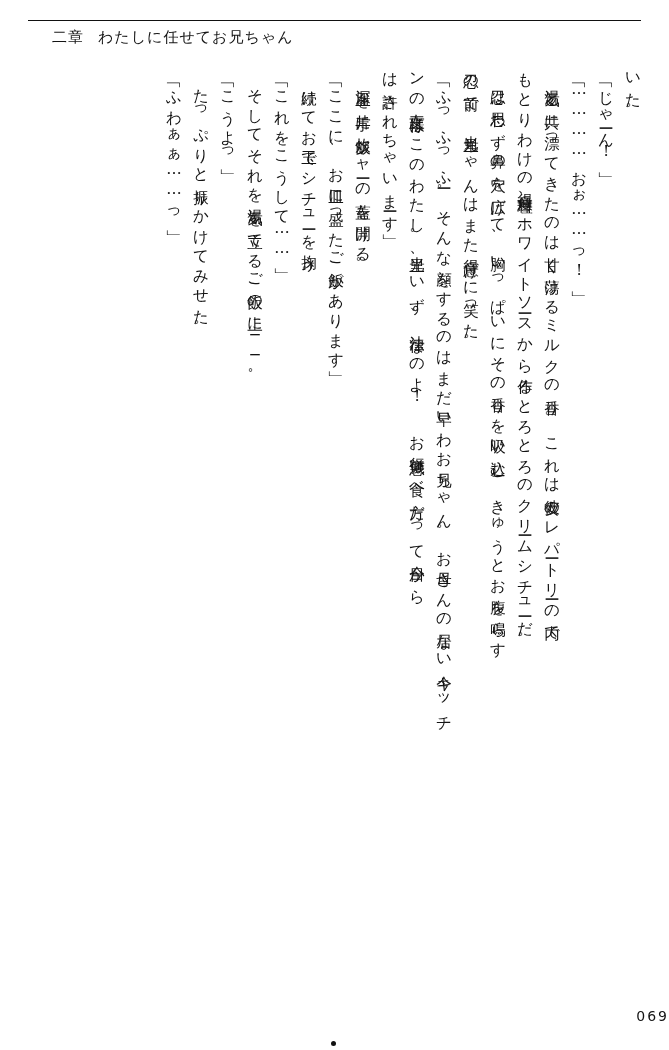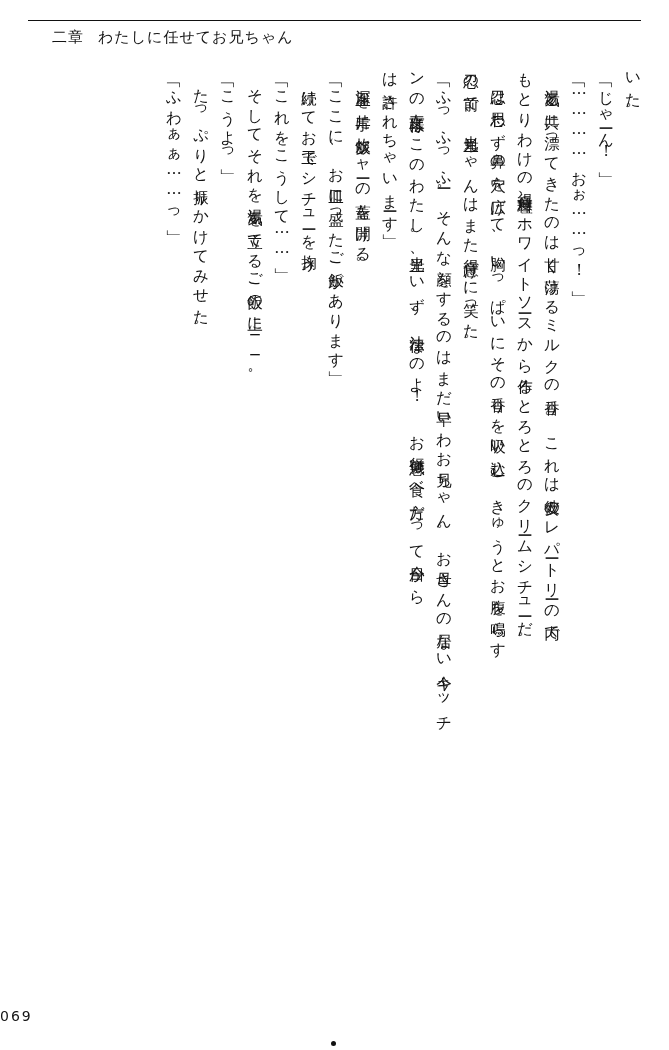--- a/index.html
+++ b/index.html
@@ -69,21 +69,21 @@
   }
   .col.indent {
     padding-top: 16px;
     box-sizing: border-box;
   }
   .page-number {
     position: absolute;
     bottom: 30px;
     left: 0;
     width: 669px;
-    text-align: left;
+    text-align: right;
     font-size: 14px;
     letter-spacing: 2px;
     font-family: "DejaVu Sans", "Liberation Sans", sans-serif;
   }
   .footer-dot {
     position: absolute;
     bottom: 8px;
     left: 331px;
     width: 5px;
     height: 5px;

